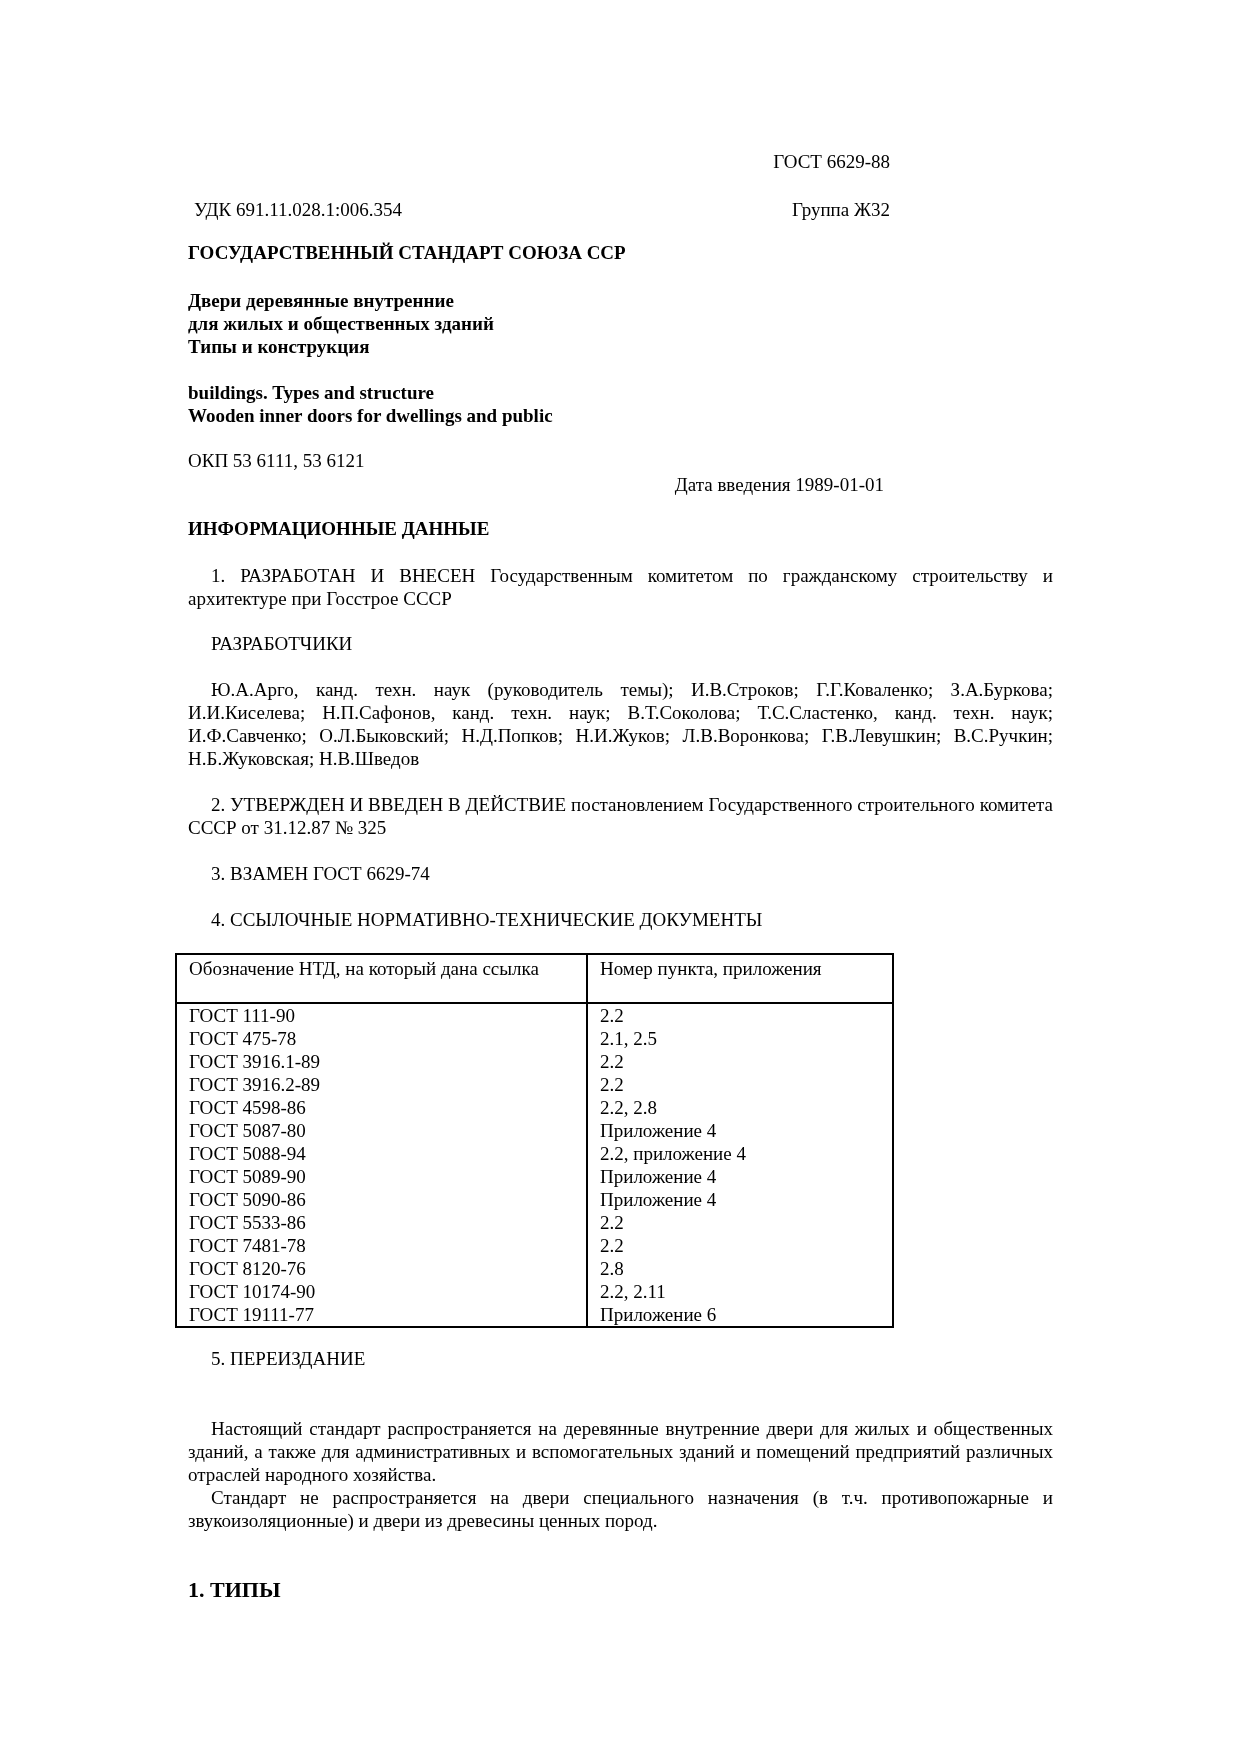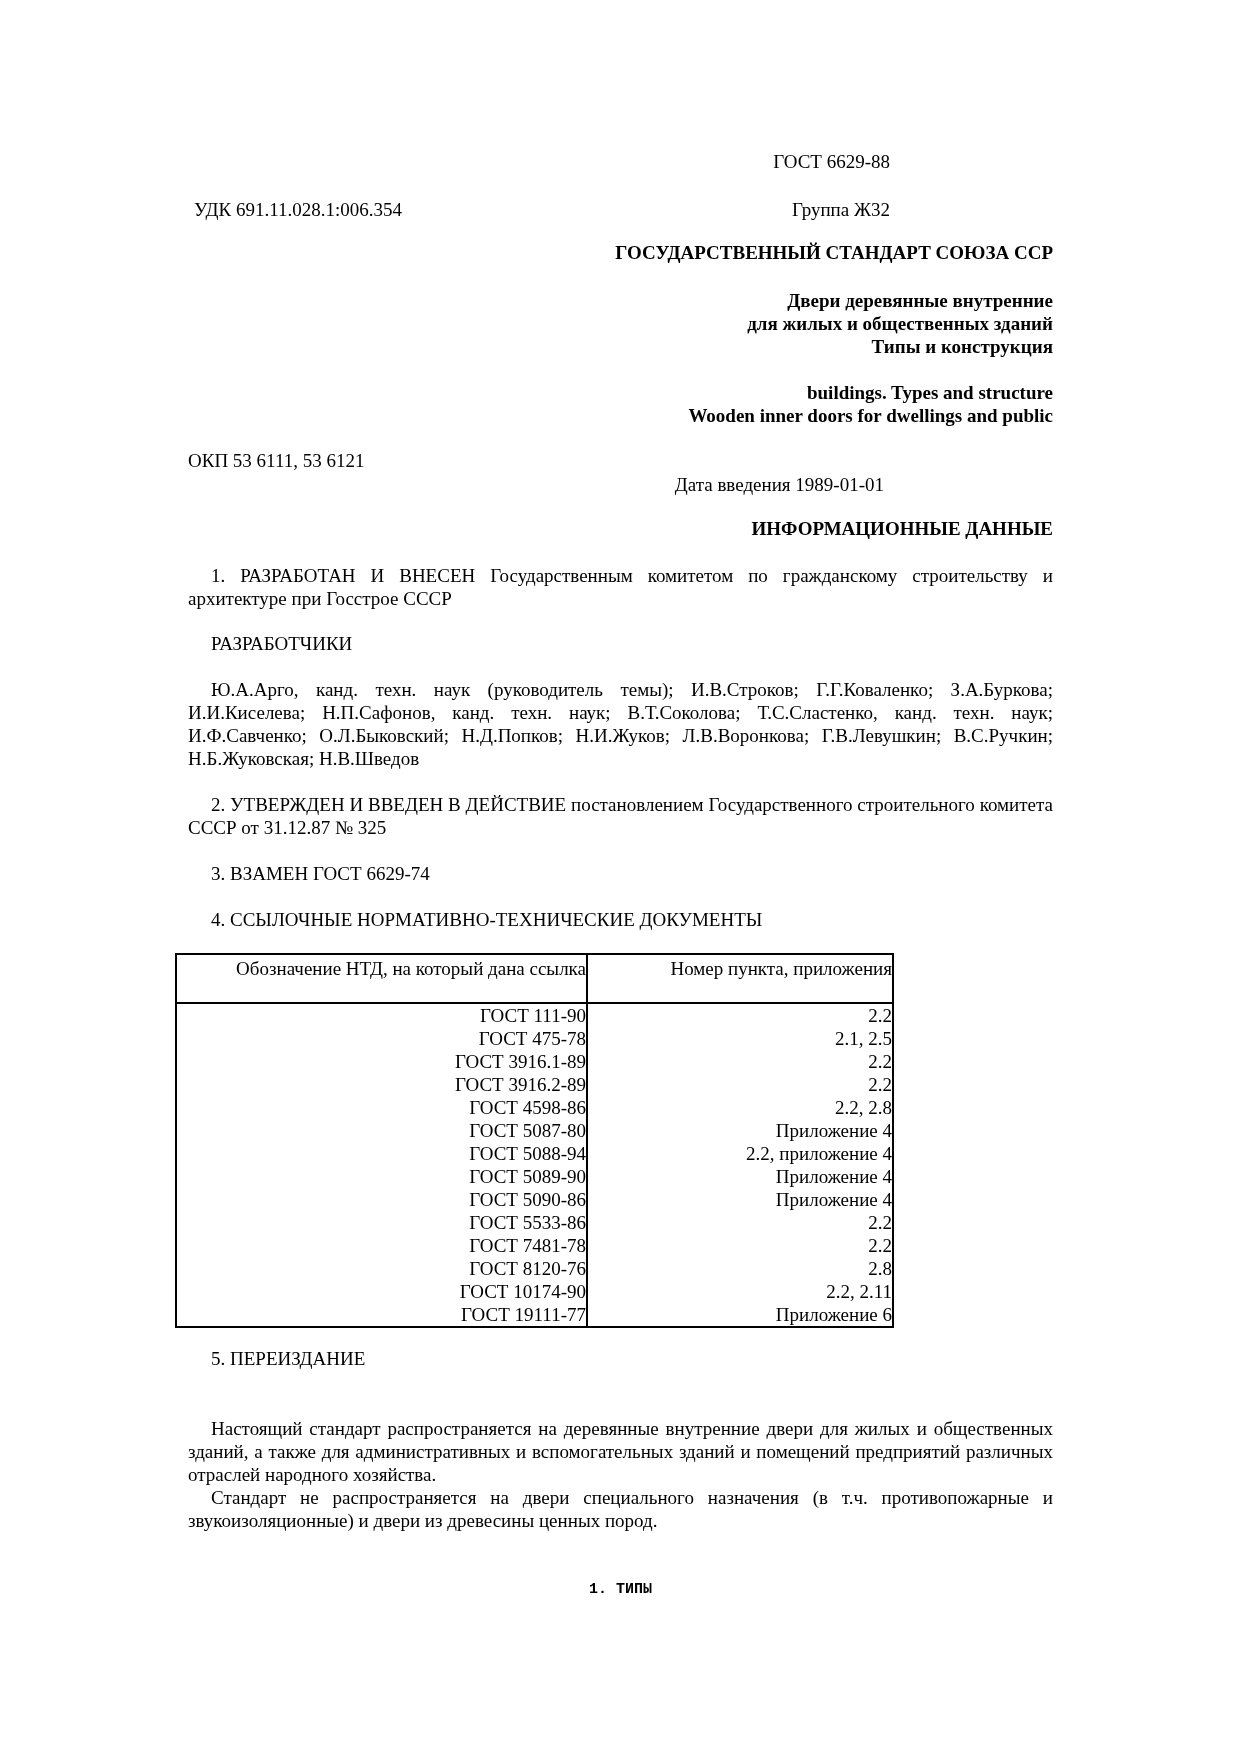--- a/index.html
+++ b/index.html
@@ -23,21 +23,21 @@
     left: 0; top: 0;
     width: 1072px; height: 1755px;
   }
   .doc-code { right: 182px; top: 150px; }
   .udk { left: 194px; top: 198px; }
   .group { right: 182px; top: 198px; }
   .center-block {
     position: absolute;
     left: 188px;
     width: 865px;
-    text-align: right;
+    text-align: left;
     font-weight: bold;
   }
   .std-title { top: 241px; }
   .ru-title { top: 289px; }
   .en-title { top: 381px; }
   .okp { left: 188px; top: 449px; }
   .date { right: 188px; top: 473px; }
   .info-heading { top: 517px; }
 
   .para {
@@ -58,46 +58,44 @@
   table.ref {
     position: absolute;
     left: 175px;
     top: 953px;
     width: 719px;
     border-collapse: collapse;
     border: 2px solid #000000;
   }
   table.ref th, table.ref td {
     font-weight: normal;
-    text-align: right;
+    text-align: left;
     vertical-align: top;
     padding: 0 0 0 12px;
     line-height: 23px;
     height: 23px;
   }
   table.ref th {
     height: 45px;
     padding-top: 2px;
     border-bottom: 2px solid #000000;
   }
   table.ref .col1 { width: 397px; border-right: 2px solid #000000; }
   table.ref .col2 { }
 
   .p5 { top: 1347px; }
   .scope1 { top: 1417px; }
   .scope2 { top: 1486px; }
   .section-heading {
     position: absolute;
     left: 188px;
     width: 865px;
-    text-align: center;
     font-weight: bold;
     top: 1578px;
-    font-size: 15px;
-    font-family: Liberation Mono, monospace;
+    font-size: 22px;
   }
 </style>
 </head>
 <body>
 
 <div class="page">
 
   <div class="abs doc-code">ГОСТ 6629-88</div>
   <div class="abs udk">УДК 691.11.028.1:006.354</div>
   <div class="abs group">Группа Ж32</div>

